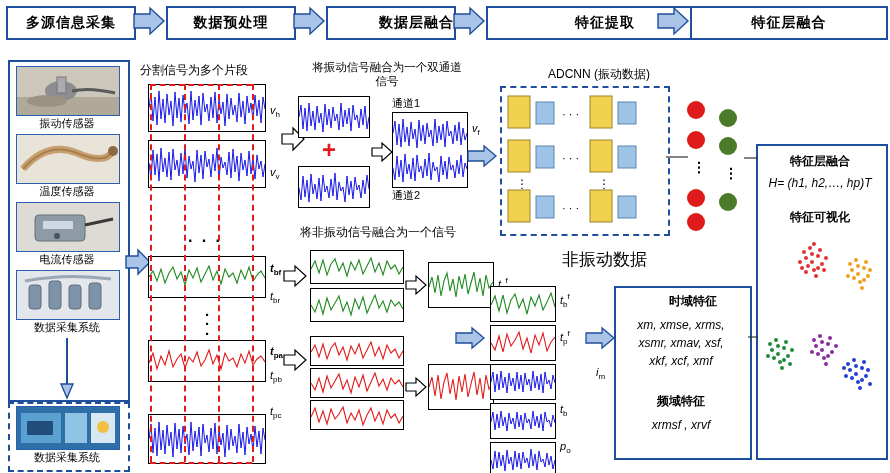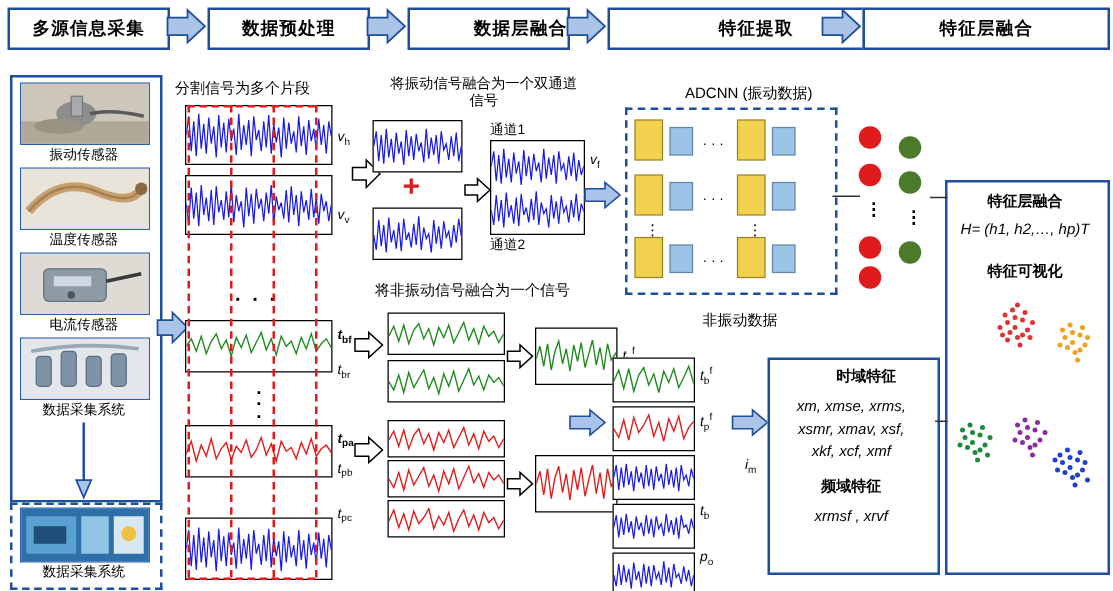--- a/index.html
+++ b/index.html
@@ -346,21 +346,21 @@
     </g>
     <text x="8" y="74" font-size="14" font-family="Liberation Sans" font-weight="bold">⋮</text>
     <g fill="#4a7a2a">
       <circle cx="44" cy="20" r="9"></circle>
       <circle cx="44" cy="48" r="9"></circle>
       <circle cx="44" cy="104" r="9"></circle>
     </g>
     <text x="40" y="80" font-size="14" font-family="Liberation Sans" font-weight="bold">⋮</text>
   </svg>
 
-  <div class="lbl abs" style="left:562px;top:248px;font-size:12px;">非振动数据</div>
+  <div class="lbl abs" style="left:562px;top:248px;font-size:17px;">非振动数据</div>
 
   <div class="abs" style="left:490px;top:286px;width:64px;height:186px;">
     <div class="sigbox" style="width:64px;height:34px;margin-bottom:3px;">
       <svg width="64" height="34" viewBox="0 0 64 34" preserveAspectRatio="none">
         <path d="M0 18 L4 9 L8 24 L12 8 L16 26 L20 13 L24 7 L28 21 L32 12 L36 27 L40 10 L44 19 L48 8 L52 23 L56 15 L60 6 L64 20" stroke="#1f8a1f" stroke-width="1.1" fill="none"></path>
       </svg>
     </div>
     <div class="sigbox" style="width:64px;height:34px;margin-bottom:3px;">
       <svg width="64" height="34" viewBox="0 0 64 34" preserveAspectRatio="none">
         <path d="M0 17 L4 24 L8 10 L12 26 L16 8 L20 20 L24 14 L28 6 L32 23 L36 12 L40 27 L44 9 L48 19 L52 7 L56 25 L60 16 L64 11" stroke="#e11b1b" stroke-width="1.1" fill="none"></path>
@@ -405,21 +405,21 @@
   <svg class="abs" style="left:586px;top:328px;" width="28" height="20">
     <polygon points="0,5 16,5 16,0 28,10 16,20 16,15 0,15" fill="#aac4e8" stroke="#1f4e9c" stroke-width="1.3"></polygon>
   </svg>
 
   <div class="panel abs" style="left:614px;top:286px;width:134px;height:170px;"></div>
   <div class="abs" style="left:614px;top:292px;width:134px;">
     <div class="formula" style="font-weight:bold;margin-bottom:6px;padding-left:24px;">时域特征</div>
     <div class="formula italic">xm, xmse, xrms,</div>
     <div class="formula italic">xsmr, xmav, xsf,</div>
     <div class="formula italic">xkf, xcf, xmf</div>
-    <div class="formula" style="font-weight:bold;margin-top:10px;margin-bottom:6px;">频域特征</div>
+    <div class="formula" style="font-weight:bold;margin-top:22px;margin-bottom:6px;">频域特征</div>
     <div class="formula italic">xrmsf , xrvf</div>
   </div>
 
   <div class="panel abs" style="left:756px;top:144px;width:128px;height:312px;"></div>
   <div class="formula abs" style="left:756px;top:152px;width:128px;font-weight:bold;">特征层融合</div>
   <div class="formula abs italic" style="left:756px;top:174px;width:128px;">H= (h1, h2,…, hp)T</div>
   <div class="formula abs" style="left:756px;top:208px;width:128px;font-weight:bold;">特征可视化</div>
 
   <svg class="abs" style="left:760px;top:234px;" width="120" height="216">
     <g fill="#e03434">

